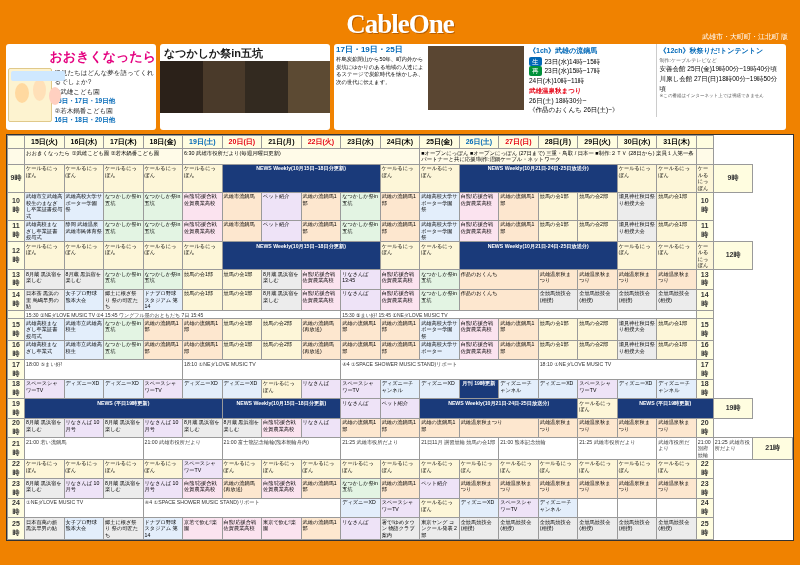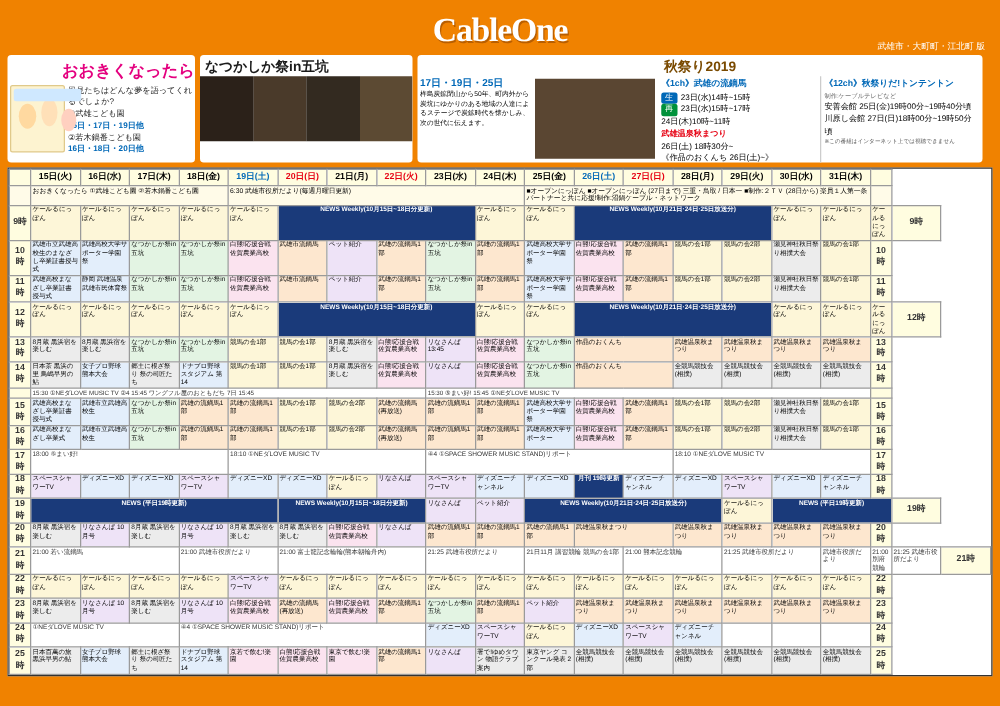--- a/index.html
+++ b/index.html
@@ -94,21 +94,20 @@
       <div class="fcap" style="color:#1a1a1a;font-size:11px;">なつかしか祭in五坑</div>
       <div class="f2-strip">
         <div style="background:#2b2119"></div>
         <div style="background:#4a3a2a"></div>
         <div style="background:#332a20"></div>
         <div style="background:#5c4a33"></div>
       </div>
     </div>
 
     <div class="fbox f3">
-      <div class="fcap brown" style="font-size:11px;text-align:center;">秋祭り2019</div>
       <div class="f3-row">
         <div style="width:92px;">
           <div class="blue bold" style="font-size:8px;padding-left:2px;">17日・19日・25日</div>
           <div style="font-size:5.4px;line-height:1.4;padding:1px 2px;">杵島炭鉱閉山から50年、町内外から炭坑にゆかりのある地域の人達によるステージで炭鉱時代を懐かしみ、次の世代に伝えます。</div>
         </div>
         <div class="f3-photo"></div>
         <div class="f3-info">
           <div class="ttl-blue" style="font-size:7px;">《1ch》武雄の流鏑馬</div>
           <div><span class="badge">生</span><span>23日(水)14時~15時</span></div>
           <div><span class="badge grn">再</span><span>23日(水)15時~17時</span></div>

